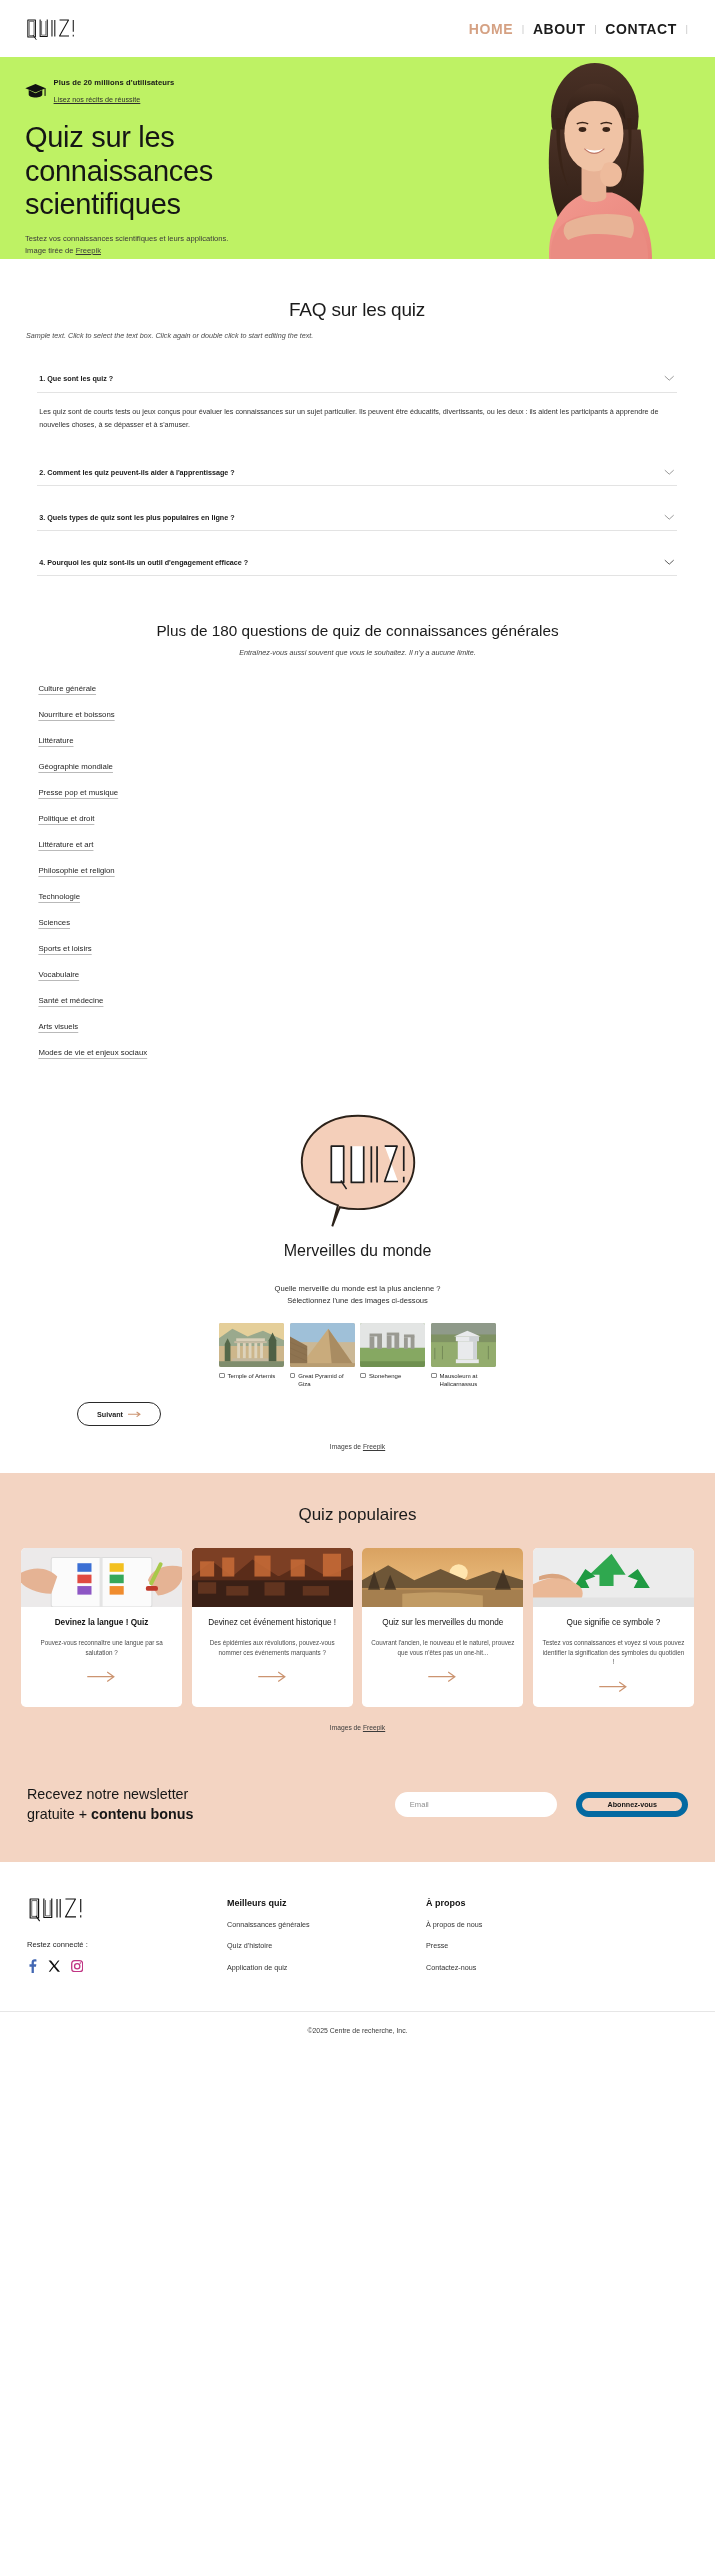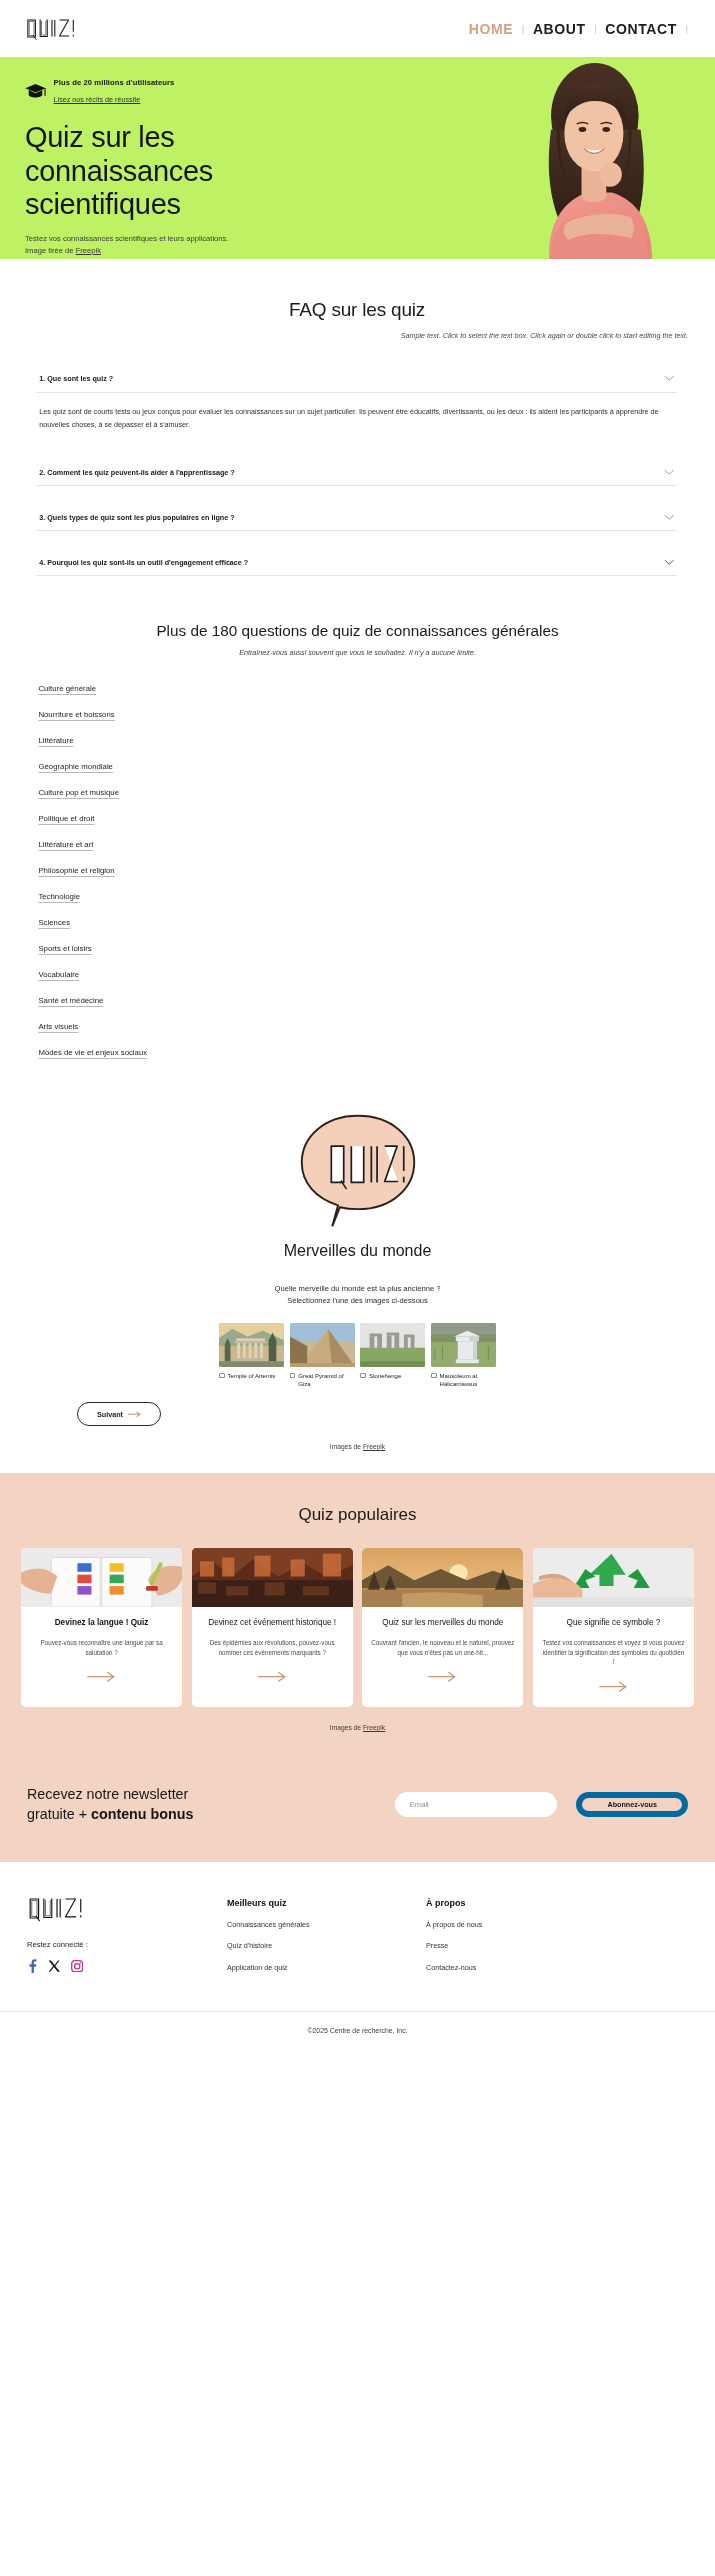--- a/index.html
+++ b/index.html
@@ -94,21 +94,21 @@
   
   .faq { padding: 40px 27px 19px 26px; background: #fff; }
   .section-title {
     text-align: center;
     font-size: 19px;
     font-weight: 400;
     color: #1b1b1b;
     letter-spacing: -0.2px;
   }
   .section-sub {
-    text-align: right;
+    text-align: left;
     font-size: 7.2px;
     font-style: italic;
     color: #4a4a4a;
     margin-top: 9.5px;
   }
   .faq-list { margin-top: 25px; padding: 0 11.4px; }
   .faq-item { border-bottom: 1px solid #e3e3e3; }
   .faq-q {
     display: flex;
     align-items: center;
@@ -456,21 +456,21 @@
   </div>
 
   <div class="cats">
     <h2 class="cats-title">Plus de 180 questions de quiz de connaissances générales</h2>
     <p class="cats-sub">Entraînez-vous aussi souvent que vous le souhaitez. Il n'y a aucune limite.</p>
     <div class="cats-grid">
       <a class="cat-link">Culture générale</a>
       <a class="cat-link">Nourriture et boissons</a>
       <a class="cat-link">Littérature</a>
       <a class="cat-link">Géographie mondiale</a>
-      <a class="cat-link">Culture pop et musique</a>
+      <a class="cat-link">Presse pop et musique</a>
       <a class="cat-link">Politique et droit</a>
       <a class="cat-link">Littérature et art</a>
       <a class="cat-link">Philosophie et religion</a>
       <a class="cat-link">Technologie</a>
       <a class="cat-link">Sciences</a>
       <a class="cat-link">Sports et loisirs</a>
       <a class="cat-link">Vocabulaire</a>
       <a class="cat-link">Santé et médecine</a>
       <a class="cat-link">Arts visuels</a>
       <a class="cat-link">Modes de vie et enjeux sociaux</a>

